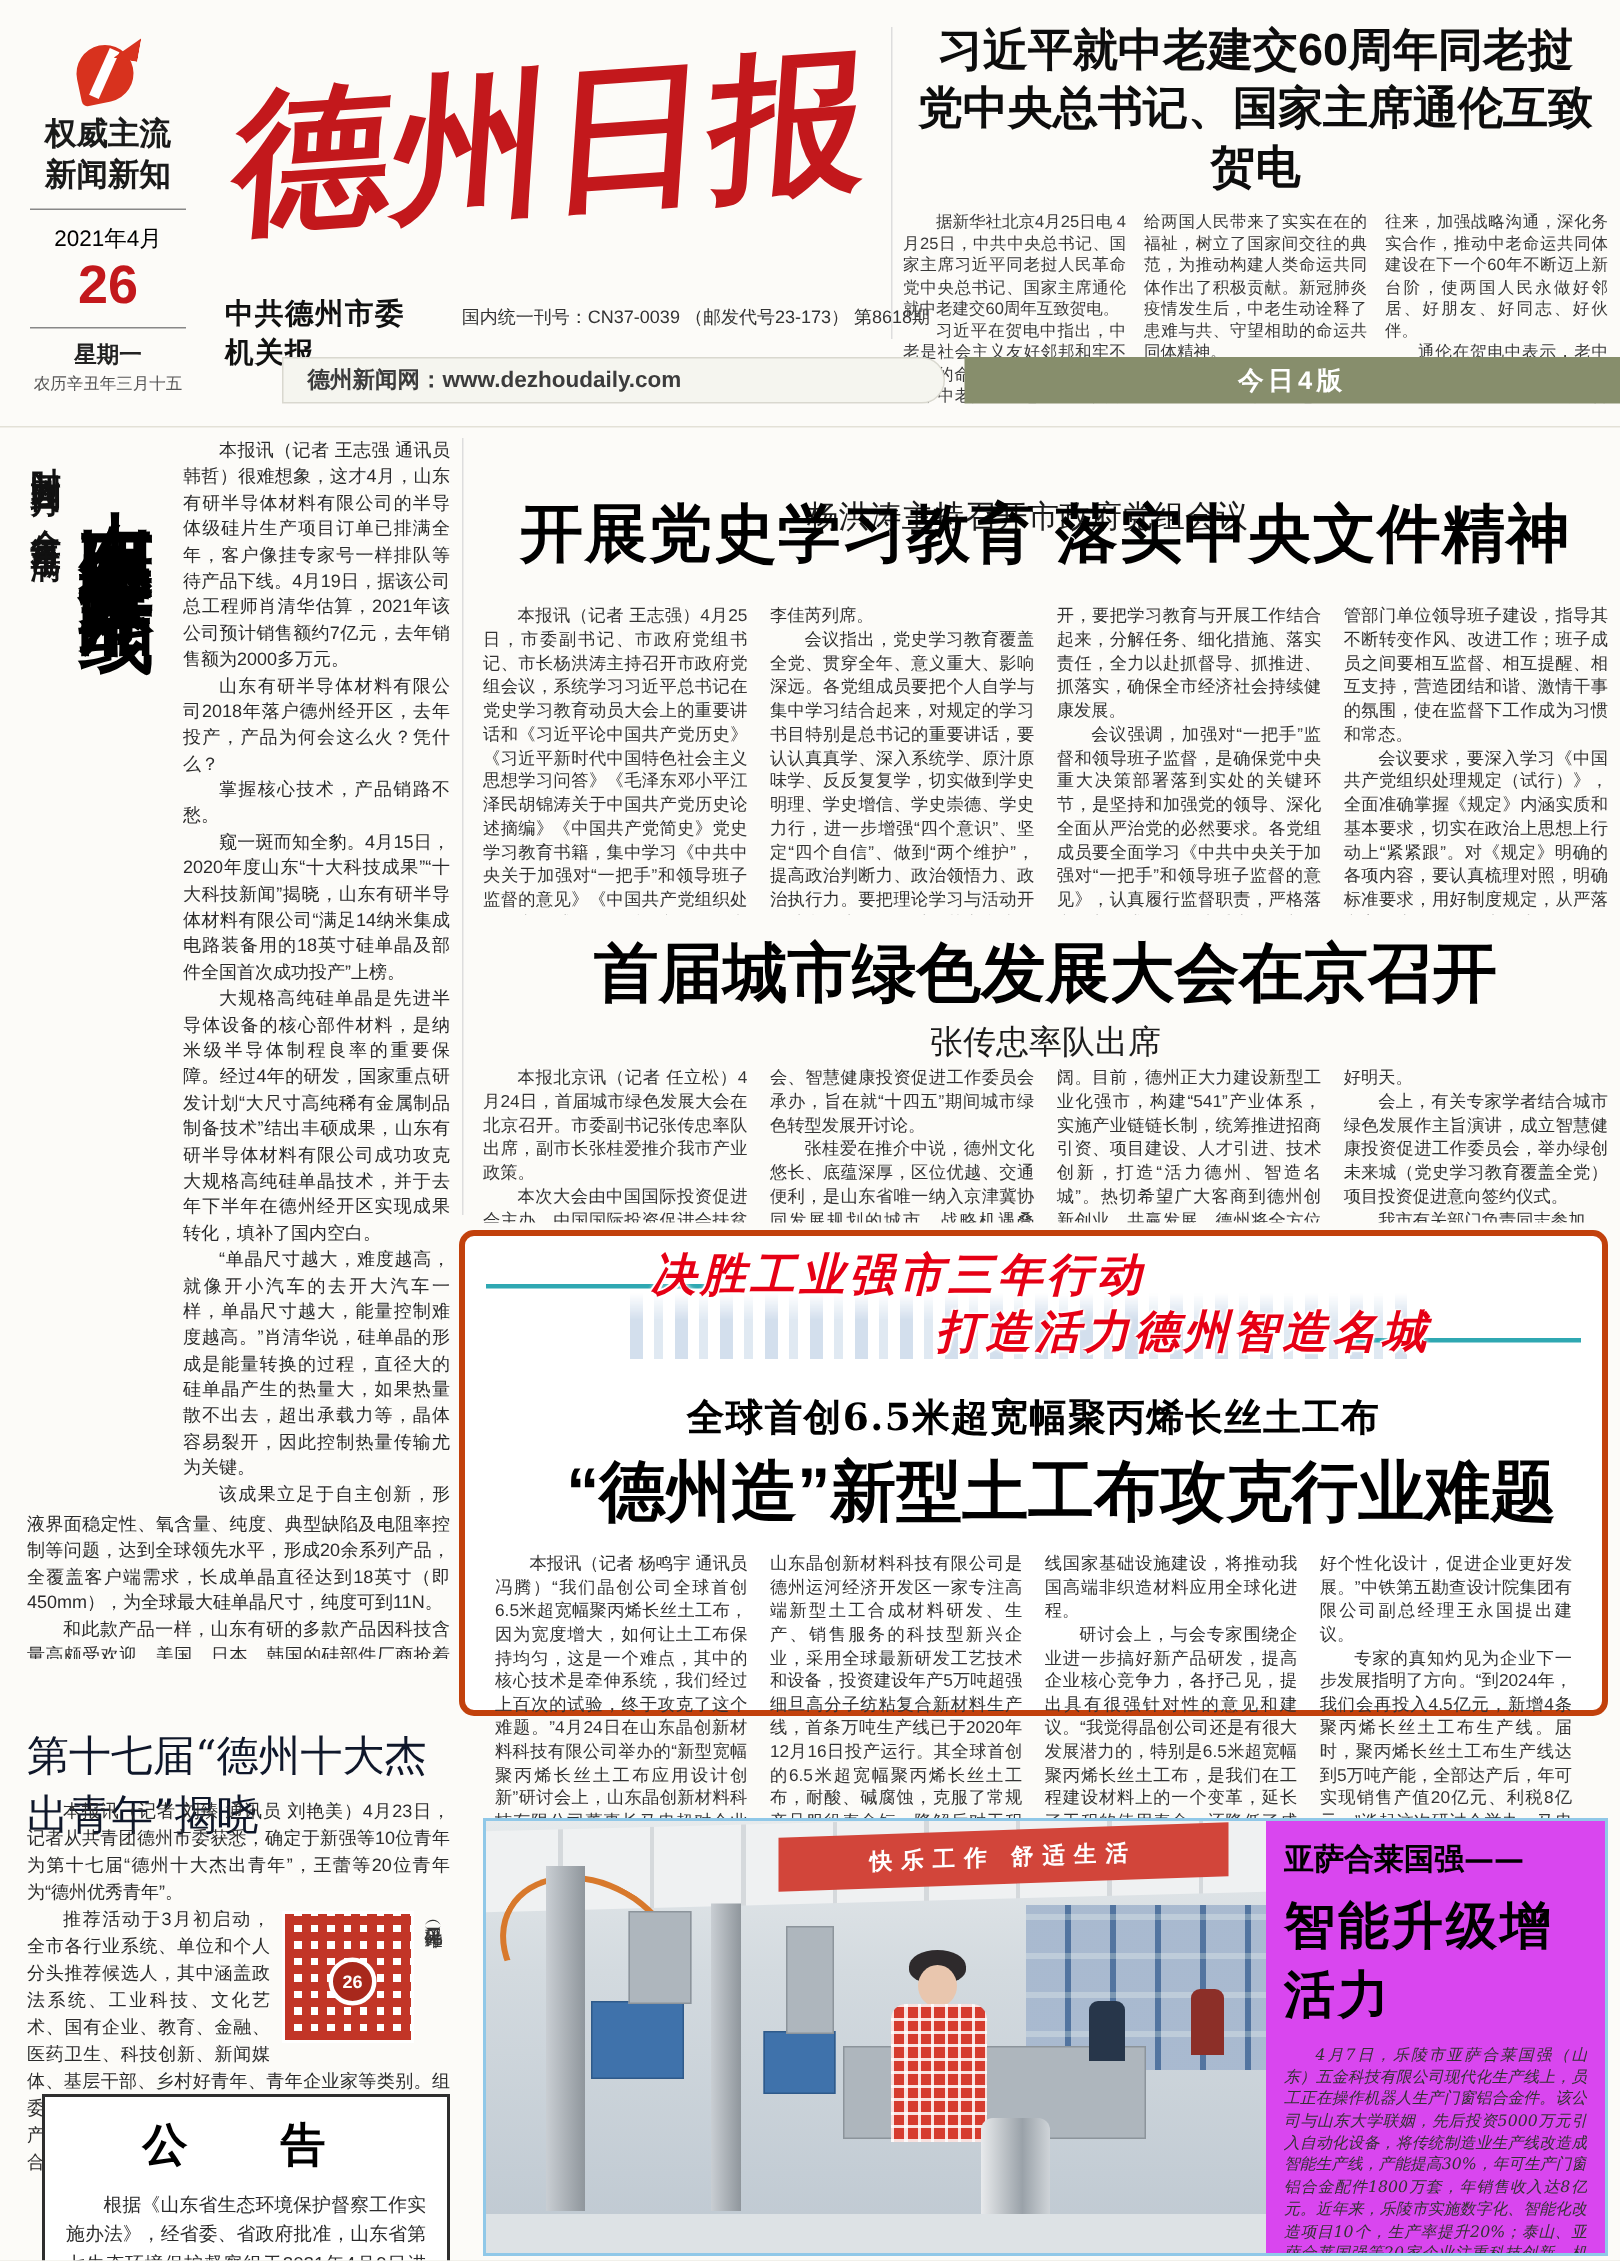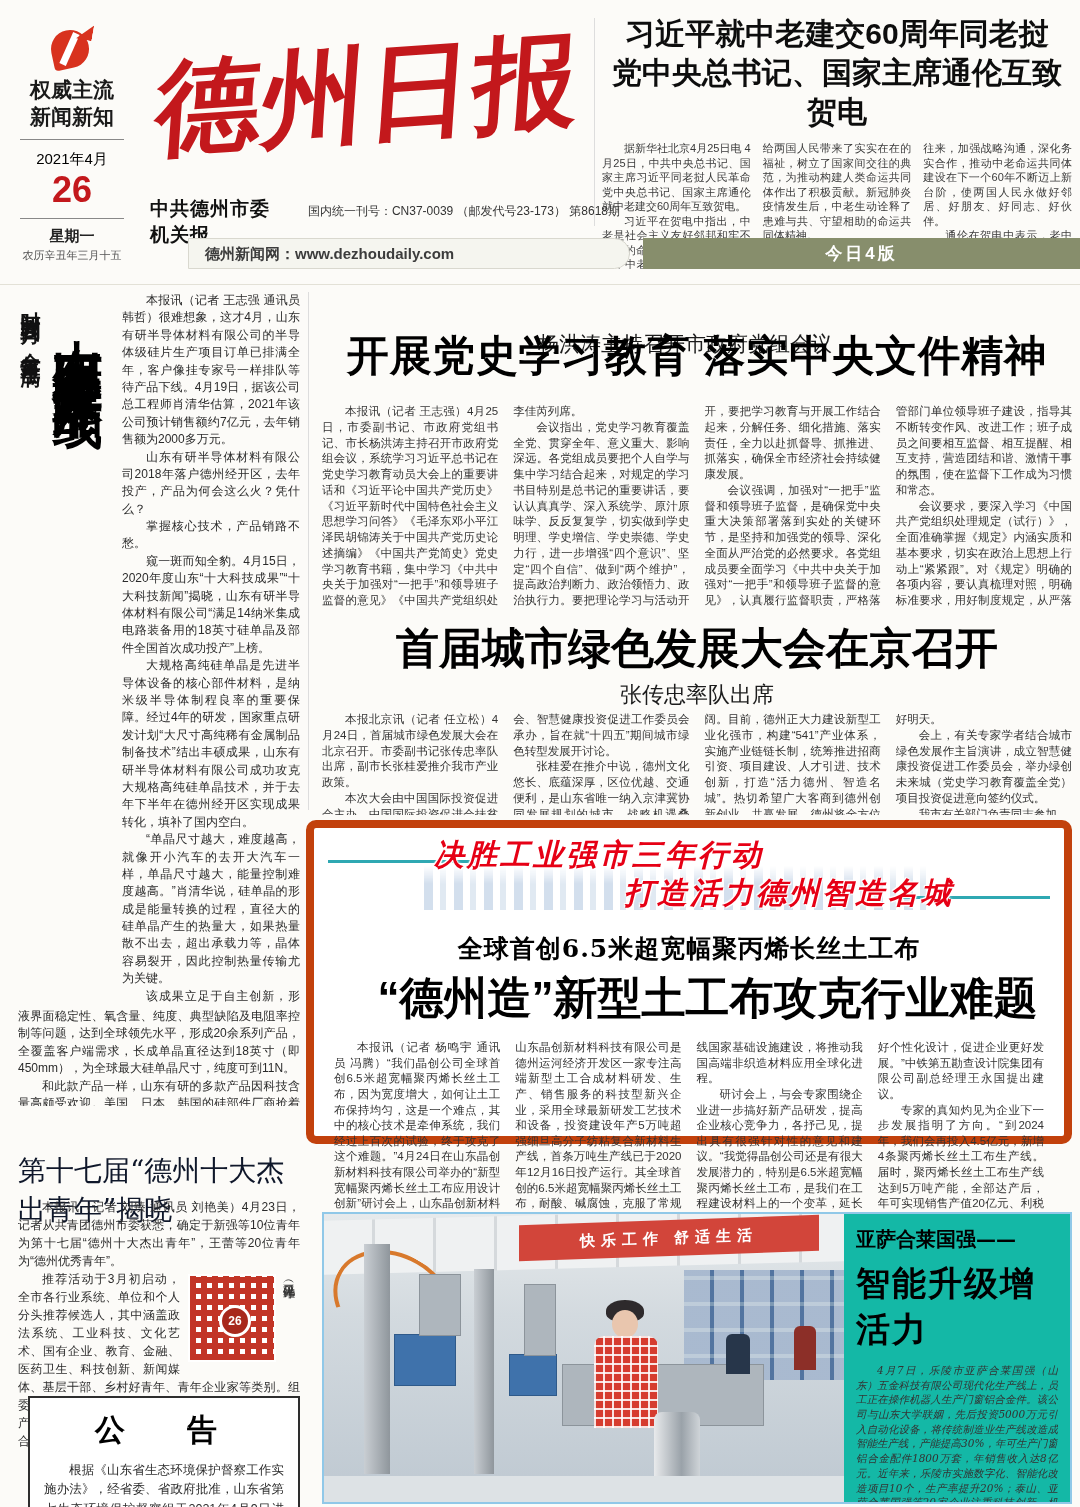--- a/index.html
+++ b/index.html
@@ -73,21 +73,21 @@
   .gov-h{left:322px;top:328px;width:750px;text-align:center;font-size:42px;font-weight:900;color:#000;
          letter-spacing:1px;white-space:nowrap;}
   .colbody{display:flex;gap:15px;overflow:hidden;}
   .colbody .col{flex:1;font-size:11.5px;line-height:1.37;color:#333;}
   .gov-b{left:322px;top:404px;width:750px;height:206px;}
   
   .grn-h{left:322px;top:620px;width:750px;text-align:center;font-size:43px;font-weight:900;color:#000;white-space:nowrap;}
   .grn-s{left:322px;top:680px;width:750px;text-align:center;font-size:22px;color:#1c1c1c;}
   .grn-b{left:322px;top:712px;width:750px;height:103px;}
   
-  .redbox{left:306px;top:820px;width:766px;height:324px;border:8px solid #c2410c;border-radius:10px;
+  .redbox{left:306px;top:820px;width:766px;height:324px;border:4px solid #c2410c;border-radius:10px;
           box-sizing:border-box;background:#fff;}
   .banner{position:relative;height:86px;margin-top:8px;}
   .skyline{position:absolute;left:110px;right:130px;top:30px;height:44px;opacity:.45;
            background:repeating-linear-gradient(90deg,#9fb9d8 0 9px,rgba(0,0,0,0) 9px 16px,#bcd0e4 16px 22px,rgba(0,0,0,0) 22px 30px);
            -webkit-mask-image:linear-gradient(180deg,rgba(0,0,0,0),#000 40%);
            mask-image:linear-gradient(180deg,rgba(0,0,0,0),#000 40%);}
   .b-line{position:relative;text-align:center;font-size:30px;font-weight:900;font-style:italic;color:#e60015;
           letter-spacing:3px;line-height:1.25;text-shadow:0 0 3px #fff,0 0 3px #fff,1px 1px 0 #fff,-1px -1px 0 #fff;}
   .b-line.l1{margin-right:180px;}
   .b-line.l2{margin-left:200px;}
@@ -118,21 +118,21 @@
   .worker-head{position:absolute;left:288px;top:96px;width:26px;height:28px;background:#e9c6ae;border-radius:50%;}
   .worker-hair{position:absolute;left:282px;top:86px;width:38px;height:22px;background:#2e2а2c;background:#2e2a2c;border-radius:50% 50% 40% 40%;}
   .worker-body{position:absolute;left:270px;top:122px;width:64px;height:92px;border-radius:10px 10px 0 0;
                background-color:#d63c2f;
                background-image:repeating-linear-gradient(0deg,rgba(255,255,255,.85) 0 2px,rgba(0,0,0,0) 2px 9px),
                                 repeating-linear-gradient(90deg,rgba(255,255,255,.85) 0 2px,rgba(0,0,0,0) 2px 9px);}
   .worker2{position:absolute;background:#27364a;border-radius:6px 6px 0 0;}
   .fg-cyl{position:absolute;left:330px;bottom:0;width:46px;height:90px;border-radius:8px 8px 0 0;
           background:linear-gradient(90deg,#e8eaec,#9aa2a9 60%,#cfd4d8);}
   .fg-table{position:absolute;left:0;bottom:0;width:520px;height:26px;background:#dde2e5;}
-  .photoart{flex:1;padding:12px 12px 8px;background:#14b8a6;overflow:hidden;}
+  .photoart{flex:1;padding:12px 12px 8px;background:#d946ef;overflow:hidden;}
   .pa-k{font-size:20px;font-weight:bold;color:#000;}
   .pa-h{font-size:34px;font-weight:900;color:#000;margin:8px 0 10px;letter-spacing:2px;}
   .pa-b{font-size:10.5px;line-height:1.4;font-style:italic;color:#333;height:168px;overflow:hidden;}
 </style>
 </head>
 <body>
 
 <div class="page">
 
   <div class="abs m-left">

